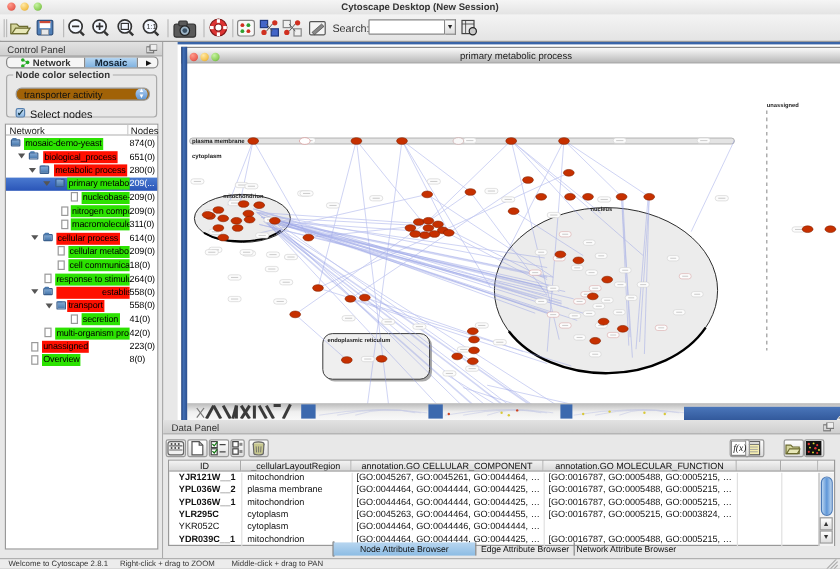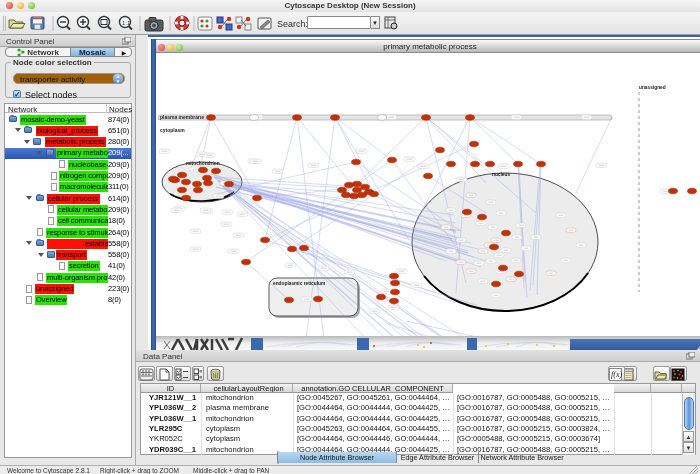--- a/index.html
+++ b/index.html
@@ -734,20 +734,21 @@
           <circle cx="11.5" cy="8" r="0.8" fill="#dd3"></circle>
           <circle cx="3" cy="9.5" r="0.9" fill="#d33"></circle>
           <circle cx="6.5" cy="10" r="0.8" fill="#dd3"></circle>
           <circle cx="10" cy="10.5" r="0.9" fill="#d33"></circle>
         </svg></div>
     </div>
   <div id="dtable">
       <div class="hcell" style="left:0px;width:60px;">ID</div>
 <div class="hcell" style="left:60px;width:92px;">_cellularLayoutRegion</div>
 <div class="hcell" style="left:152px;width:160px;">annotation.GO CELLULAR_COMPONENT</div>
+<div class="hcell" style="left:312px;width:161px;">annotation.GO MOLECULAR_FUNCTION</div>
 <div class="hcell" style="left:473px;width:37px;"></div>
 <div class="hcell" style="left:510px;width:31px;"></div>
 <div class="hcell" style="left:541px;width:13px;border-right:none;"></div>
 <div class="dcol" style="left:60px;width:0px;"></div>
 <div class="dcol" style="left:152px;width:0px;"></div>
 <div class="dcol" style="left:312px;width:0px;"></div>
 <div class="dcol" style="left:473px;width:0px;"></div>
 <div class="dcol" style="left:510px;width:0px;"></div>
 <div class="drow" style="left:8px;top:9.0px;width:52px;font-weight:bold;">YJR121W__1</div>
 <div class="drow" style="left:65px;top:9.0px;width:86px;">mitochondrion</div>
@@ -761,21 +762,20 @@
 <div class="drow" style="left:65px;top:29.6px;width:86px;">mitochondrion</div>
 <div class="drow" style="left:156px;top:29.6px;width:155px;">[GO:0044464, GO:0044444, GO:0044425, G...</div>
 <div class="drow" style="left:316px;top:29.6px;width:156px;">[GO:0016787, GO:0005488, GO:0005215, G...</div>
 <div class="drow" style="left:8px;top:39.9px;width:52px;font-weight:bold;">YLR295C</div>
 <div class="drow" style="left:65px;top:39.9px;width:86px;">cytoplasm</div>
 <div class="drow" style="left:156px;top:39.9px;width:155px;">[GO:0045263, GO:0044464, GO:0044455, G...</div>
 <div class="drow" style="left:316px;top:39.9px;width:156px;">[GO:0016787, GO:0005215, GO:0003824, G...</div>
 <div class="drow" style="left:8px;top:50.2px;width:52px;font-weight:normal;">YKR052C</div>
 <div class="drow" style="left:65px;top:50.2px;width:86px;">cytoplasm</div>
 <div class="drow" style="left:156px;top:50.2px;width:155px;">[GO:0044464, GO:0044446, GO:0044444, G...</div>
-<div class="drow" style="left:316px;top:50.2px;width:156px;">[GO:0005488, GO:0005215, GO:0003674]</div>
 <div class="drow" style="left:8px;top:60.5px;width:52px;font-weight:bold;">YDR039C__1</div>
 <div class="drow" style="left:65px;top:60.5px;width:86px;">mitochondrion</div>
 <div class="drow" style="left:156px;top:60.5px;width:155px;">[GO:0044464, GO:0044444, GO:0044425, G...</div>
 <div class="drow" style="left:316px;top:60.5px;width:156px;">[GO:0016787, GO:0005488, GO:0005215, G...</div>
 <div style="position:absolute;left:541px;top:10px;width:13px;height:61px;background:#f2f2f2;border-left:1px solid #bbb;"></div>
 <div style="position:absolute;left:542.5px;top:13px;width:10px;height:33px;background:linear-gradient(90deg,#b8d4f0,#5e96d8 50%,#b8d4f0);border-radius:5px;border:0.5px solid #4a7ab8;"></div>
 <div style="position:absolute;left:542px;top:47px;width:11px;height:11px;background:linear-gradient(#fff,#ddd);border:1px solid #999;font-size:6px;text-align:center;line-height:10px;color:#333;">▲</div>
 <div style="position:absolute;left:542px;top:58px;width:11px;height:11px;background:linear-gradient(#fff,#ddd);border:1px solid #999;font-size:6px;text-align:center;line-height:10px;color:#333;">▼</div>
     </div>
   <div id="dtabs">

